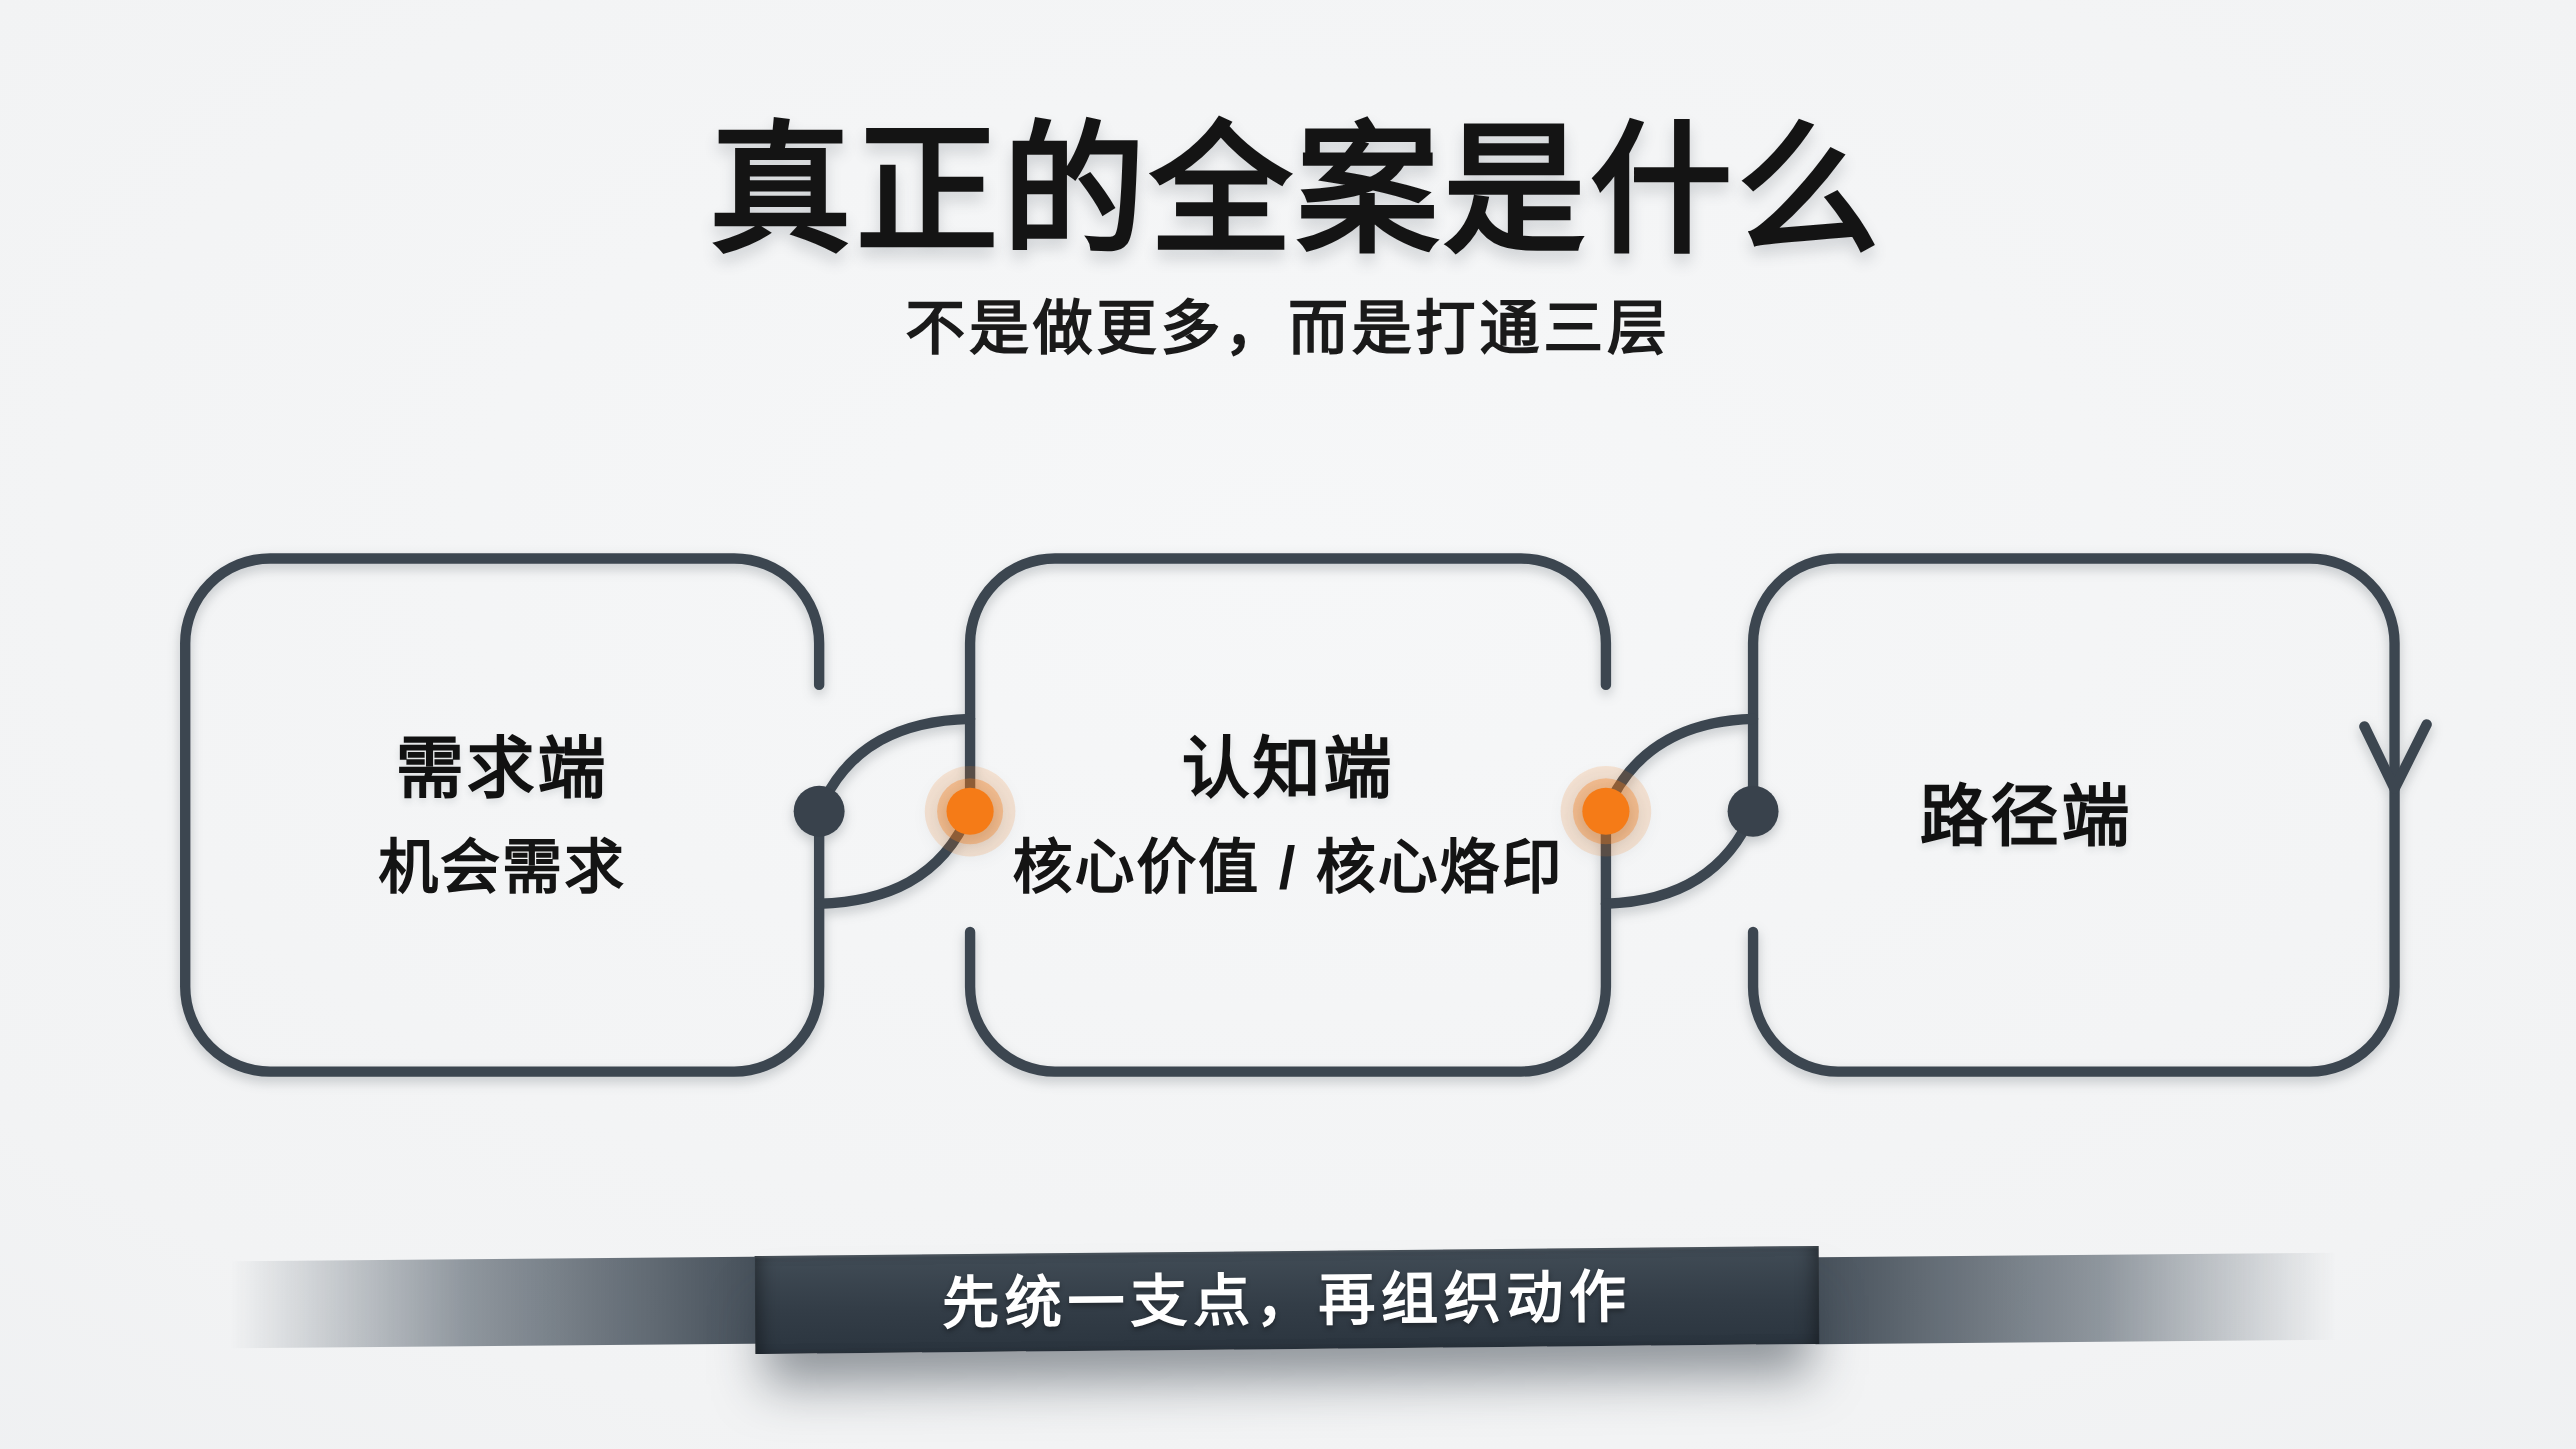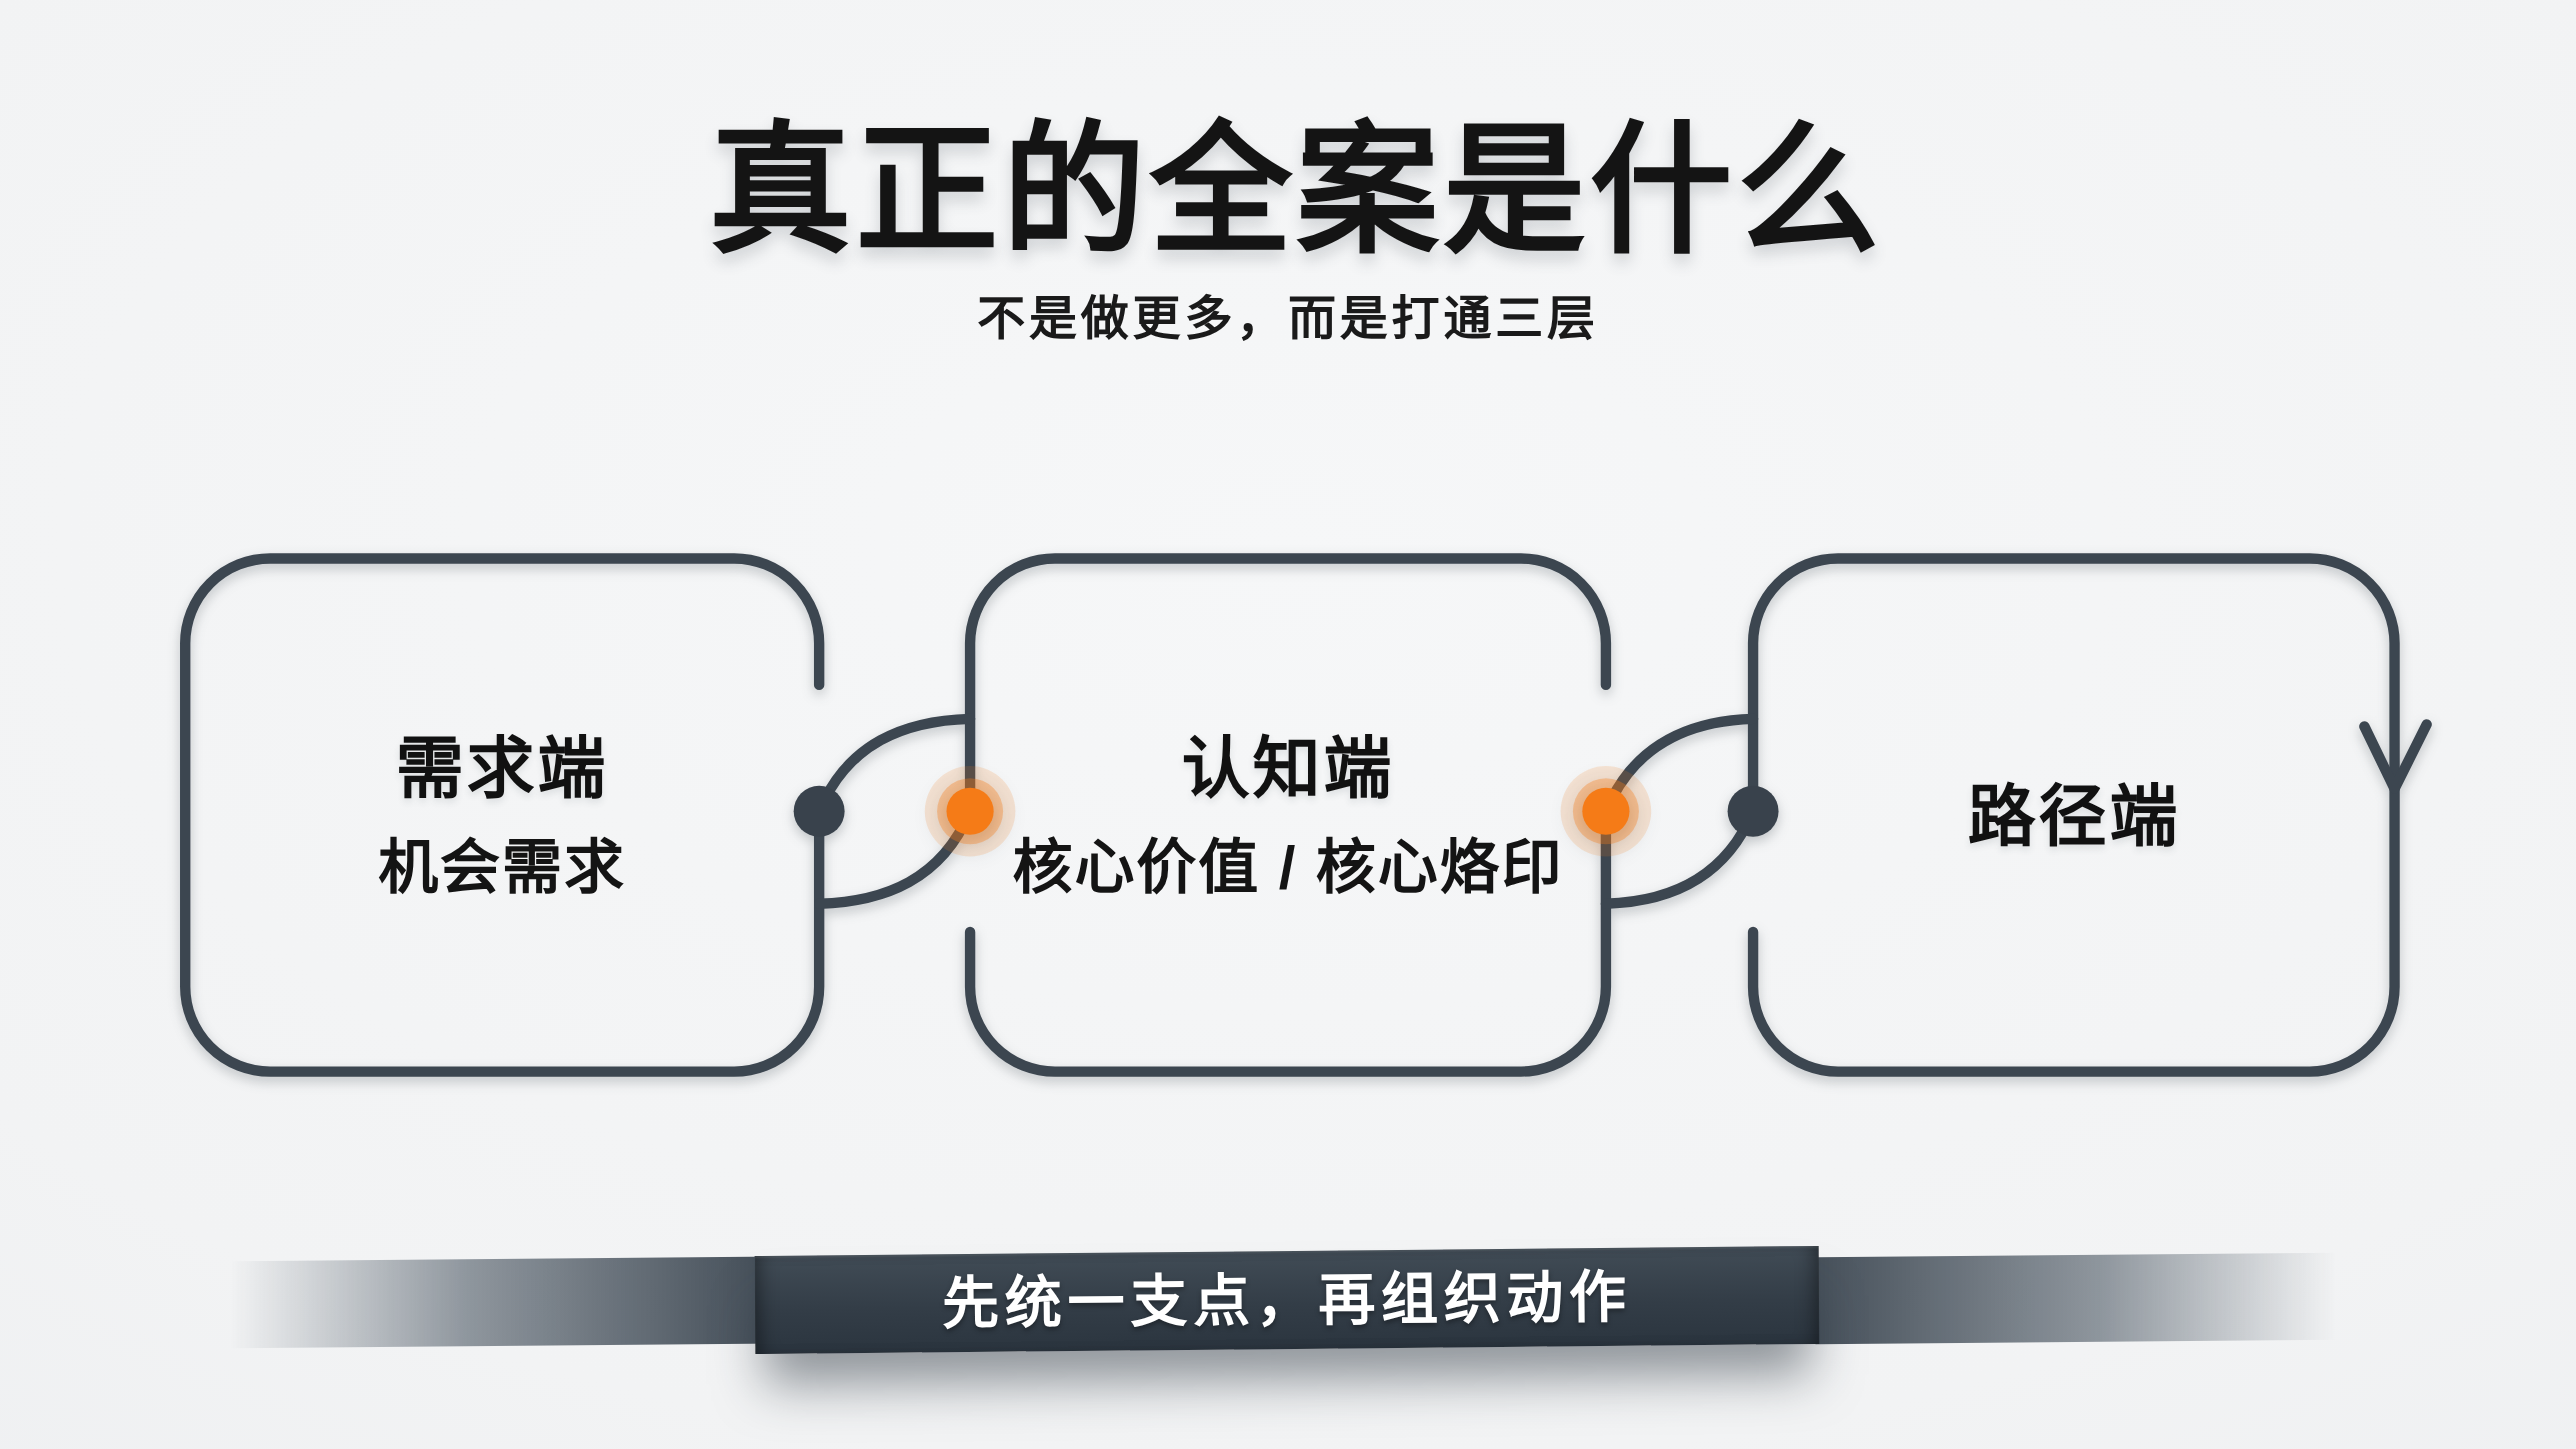--- a/index.html
+++ b/index.html
@@ -17,22 +17,22 @@
   .header{position:absolute;left:0;top:0;width:100%;text-align:center;}
   .page-title{
     margin:109px 0 0 0;
     font-size:143px;line-height:1.15;font-weight:900;
     color:#141414;letter-spacing:3.8px;
     text-shadow:0 9.4px 15px rgba(60,70,80,0.20);
     padding-left:16px;
   }
   .page-subtitle{
     margin:22.6px 0 0 0;
-    font-size:48px;line-height:1.1;font-weight:700;
-    color:#1a1a1a;letter-spacing:3.8px;font-family:Liberation Mono, monospace;
+    font-size:60px;line-height:1.1;font-weight:700;
+    color:#1a1a1a;letter-spacing:3.8px;
   }
 
   
   .diagram{
     position:absolute;left:0;top:0;width:2576px;height:1449px;
     filter:drop-shadow(0 5.7px 5.7px rgba(40,50,60,0.25));
   }
   .diagram .stroke{
     fill:none;stroke:#3c4650;stroke-width:11;
     stroke-linecap:round;stroke-linejoin:round;
@@ -42,21 +42,21 @@
   .glow-outer{fill:rgba(245,123,23,0.16);}
   .glow-inner{fill:rgba(245,123,23,0.34);}
 
   .node{
     position:absolute;display:flex;flex-direction:column;
     align-items:center;justify-content:center;gap:36px;
     text-align:center;
   }
   .node-1{left:185px;top:559px;width:634px;height:513px;}
   .node-2{left:970px;top:559px;width:636px;height:513px;}
-  .node-3{left:1753px;top:559px;width:642px;height:513px;}
+  .node-3{left:1705px;top:559px;width:642px;height:513px;}
   .node-title{
     font-size:68px;font-weight:800;color:#111;letter-spacing:2.8px;line-height:1;
     text-shadow:0 3.8px 7.5px rgba(60,70,80,0.12);
   }
   .node-subtitle{
     font-size:60px;font-weight:600;color:#141414;letter-spacing:1.9px;line-height:1;white-space:nowrap;
   }
 
   
   .wing{position:absolute;height:87px;transform:rotate(-0.5deg);filter:blur(0.6px);}

